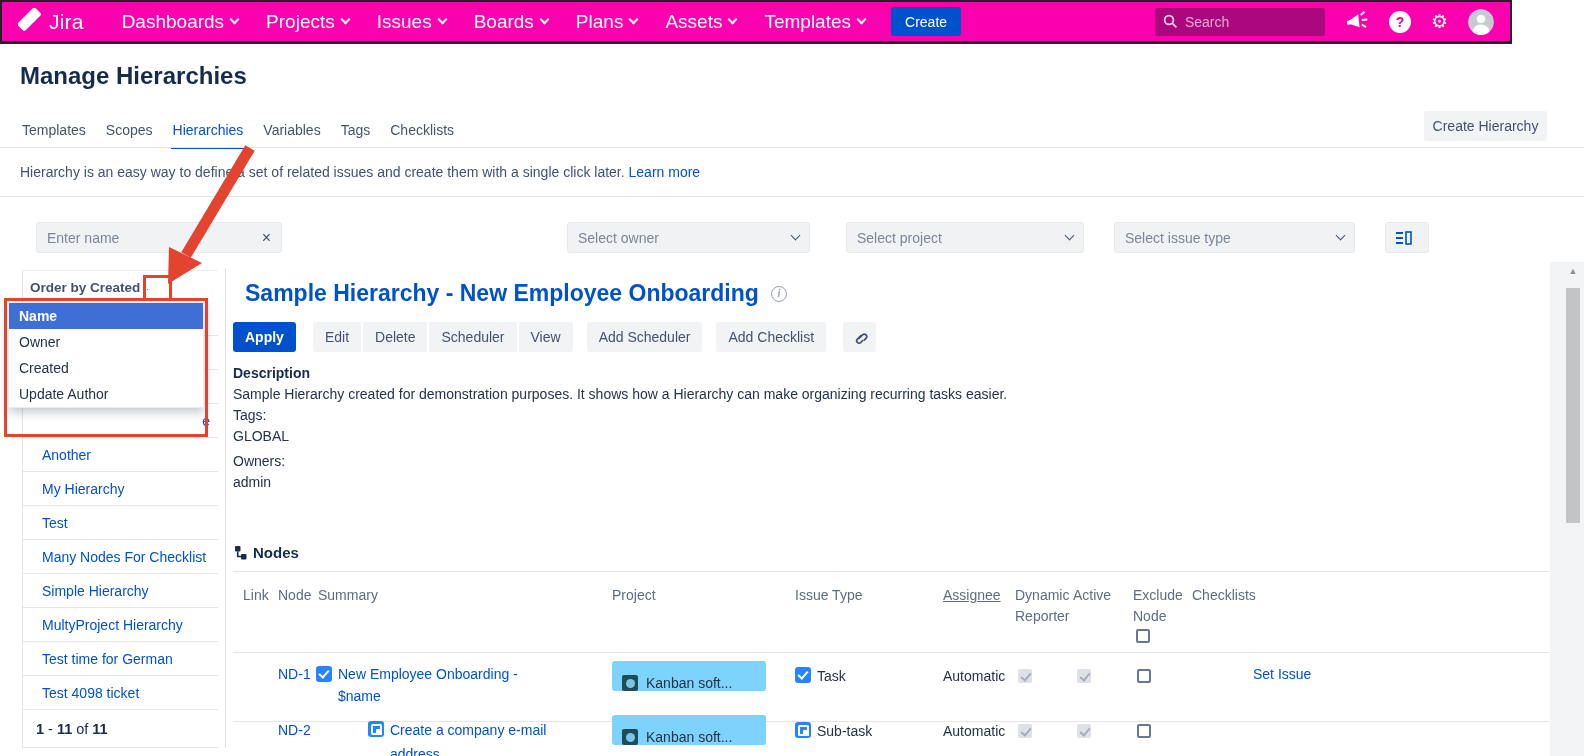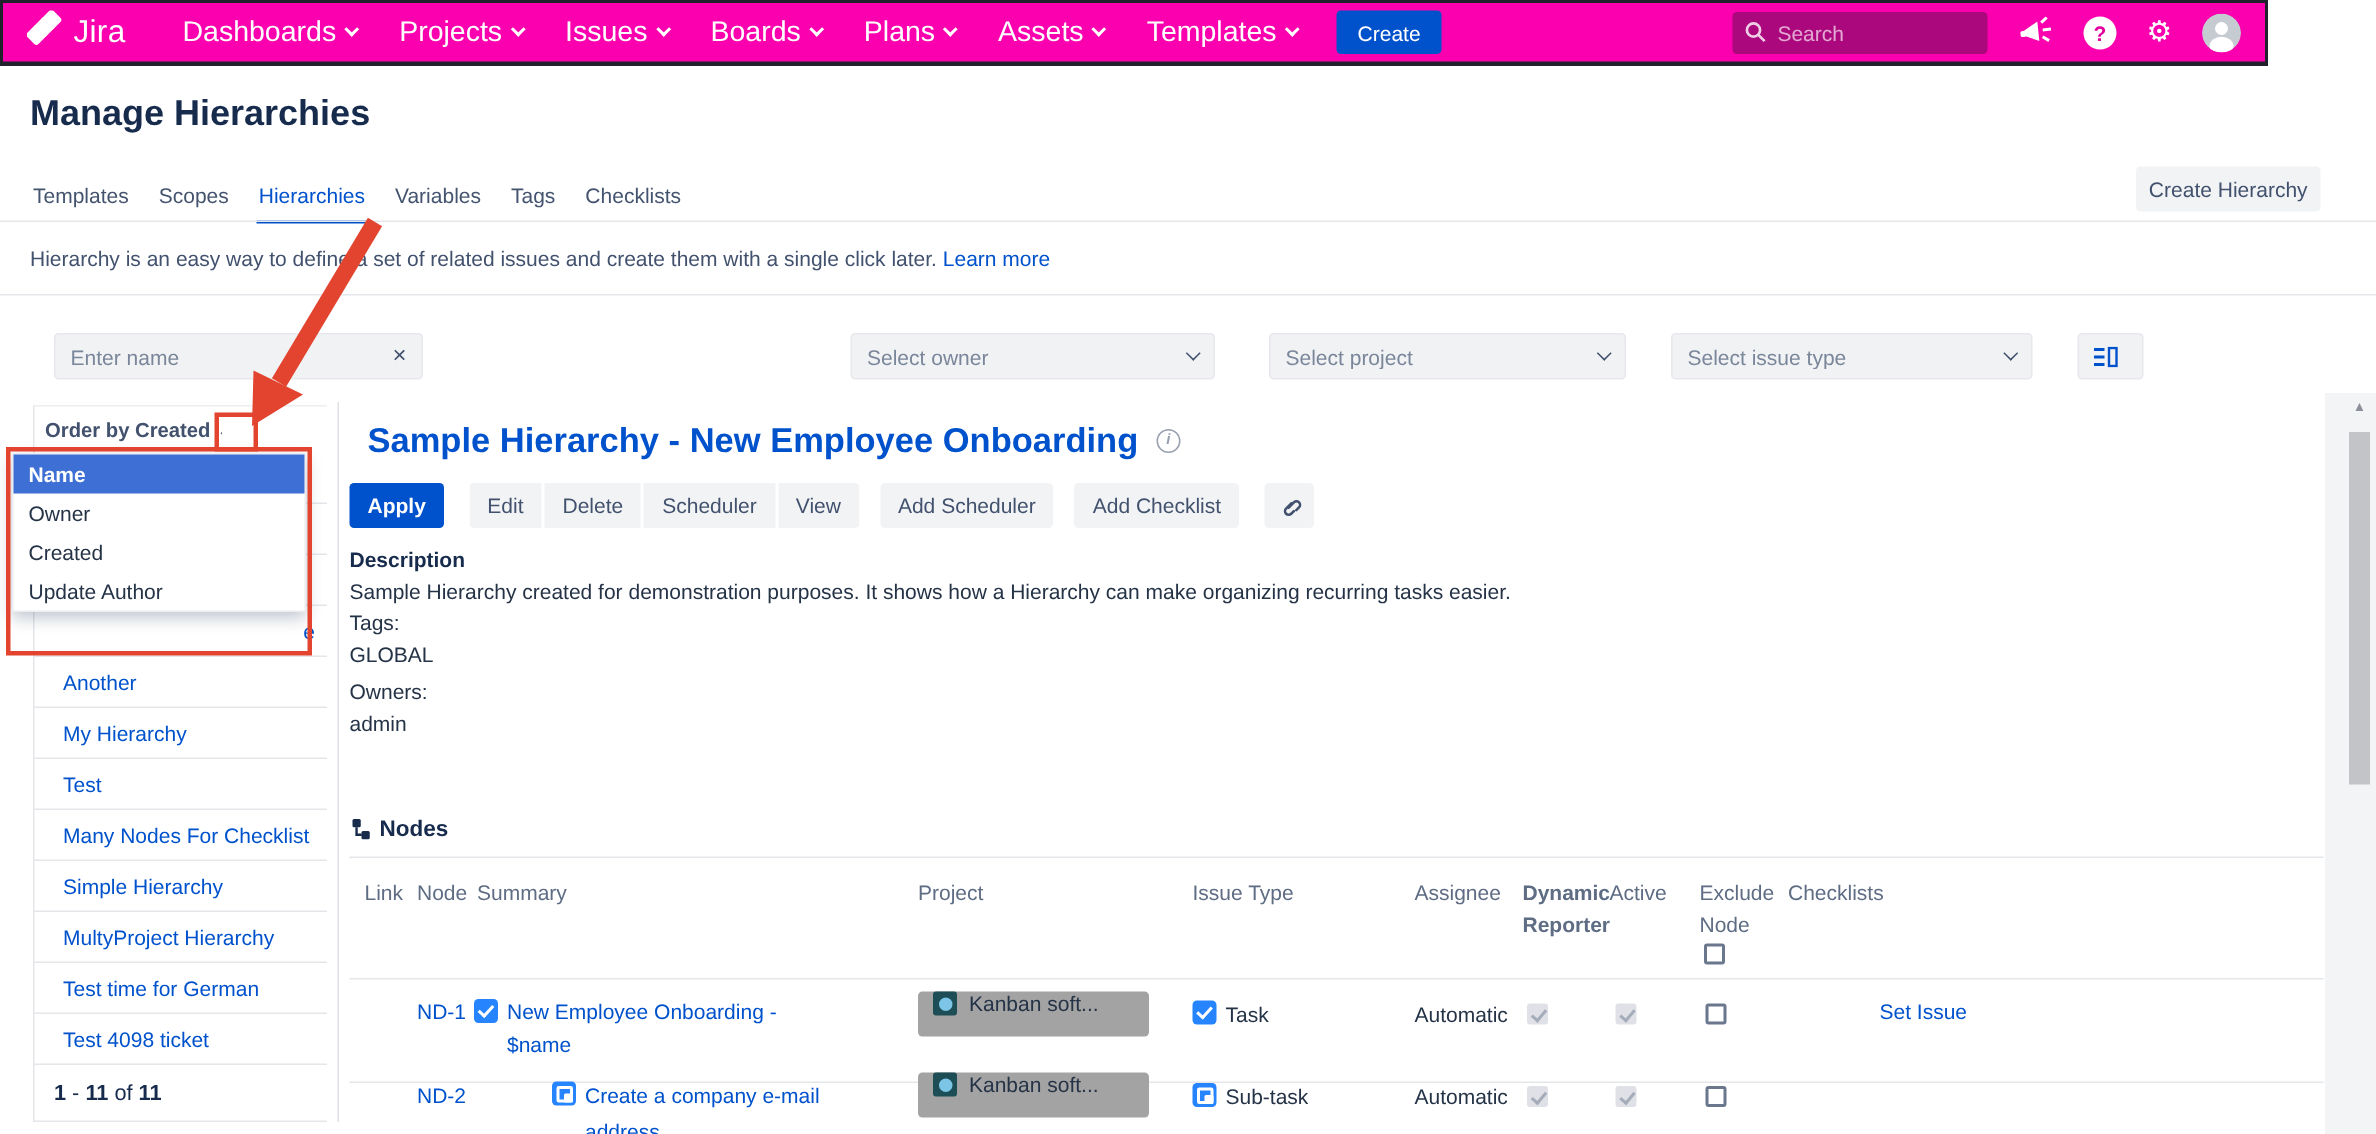--- a/index.html
+++ b/index.html
@@ -109,22 +109,22 @@
     border-right:2px solid #A5ADBA; border-bottom:2px solid #A5ADBA; transform:rotate(40deg); }
 
   .type-icon { position:absolute; width:16px; height:16px; border-radius:3px; background:#2684FF; }
   .task-icon::after { content:""; position:absolute; left:5px; top:2px; width:4px; height:8px;
     border-right:2px solid #fff; border-bottom:2px solid #fff; transform:rotate(42deg); }
   .subtask-icon::before { content:""; position:absolute; left:2.5px; top:2.5px; width:7px; height:7px;
     border:2px solid #fff; border-radius:1.5px; }
   .subtask-icon::after { content:""; position:absolute; right:2.5px; bottom:2.5px; width:5.5px; height:5.5px;
     background:#fff; border-radius:1px; }
 
-  .proj-pill { position:absolute; width:154px; height:30px; background:#a3a3a3; border-radius:3px;
-    display:flex; align-items:flex-start; gap:8px; padding:0 10px; cursor:pointer; }
+  .proj-pill { position:absolute; width:154px; height:30px; background:#7dd3fc; border-radius:3px;
+    display:flex; align-items:flex-end; gap:8px; padding:0 10px; cursor:pointer; }
   .proj-icon { width:16px; height:16px; border-radius:2px; background:#1D4D55; position:relative; flex:0 0 16px; }
   .proj-icon::after { content:""; position:absolute; left:3.5px; top:3.5px; width:9px; height:9px; border-radius:50%;
     background:#7CC5E6; }
   .proj-pill .lbl { font-size:14px; color:#253347; flex:1; white-space:nowrap; overflow:hidden; }
 
   
   .scroll-gutter { position:absolute; left:1550px; top:262px; width:34px; height:494px; background:#F3F4F6; }
   .scroll-up { position:absolute; left:1566px; top:266px; width:14px; text-align:center; color:#8A8F98; font-size:9px; }
   .scroll-thumb { position:absolute; left:1566px; top:288px; width:14px; height:235px; background:#C2C4C8; cursor:pointer; }
 </style>
@@ -359,22 +359,22 @@
     </svg>
     <span>Nodes</span>
   </div>
   <div class="hline" style="left:233px; top:571px; width:1316px;"></div>
 
   <span class="th" style="left:243px; top:585px;">Link</span>
   <span class="th" style="left:278px; top:585px;">Node</span>
   <span class="th" style="left:318px; top:585px;">Summary</span>
   <span class="th" style="left:612px; top:585px;">Project</span>
   <span class="th" style="left:795px; top:585px;">Issue Type</span>
-  <span class="th" style="left:943px; top:585px;">Assignee</span>
-  <span class="th" style="left:1015px; top:585px; width:64px;font-weight:bold;">Dynamic Reporter</span>
+  <span class="th" style="left:943px; top:585px;text-decoration:underline;">Assignee</span>
+  <span class="th" style="left:1015px; top:585px; width:64px;">Dynamic Reporter</span>
   <span class="th" style="left:1073px; top:585px;">Active</span>
   <span class="th" style="left:1133px; top:585px; width:56px;">Exclude Node</span>
   <span class="th" style="left:1192px; top:585px;">Checklists</span>
   <span class="cb unchecked" style="left:1136px; top:629px;"></span>
 
   <div class="hline" style="left:233px; top:652px; width:1316px;"></div>
 
   <a class="cell-link abs" style="left:278px; top:666px;">ND-1</a>
   <span class="type-icon task-icon" style="left:316px; top:666px;"></span>
   <a class="cell-link abs" style="left:338px; top:666px;">New Employee Onboarding -</a>

